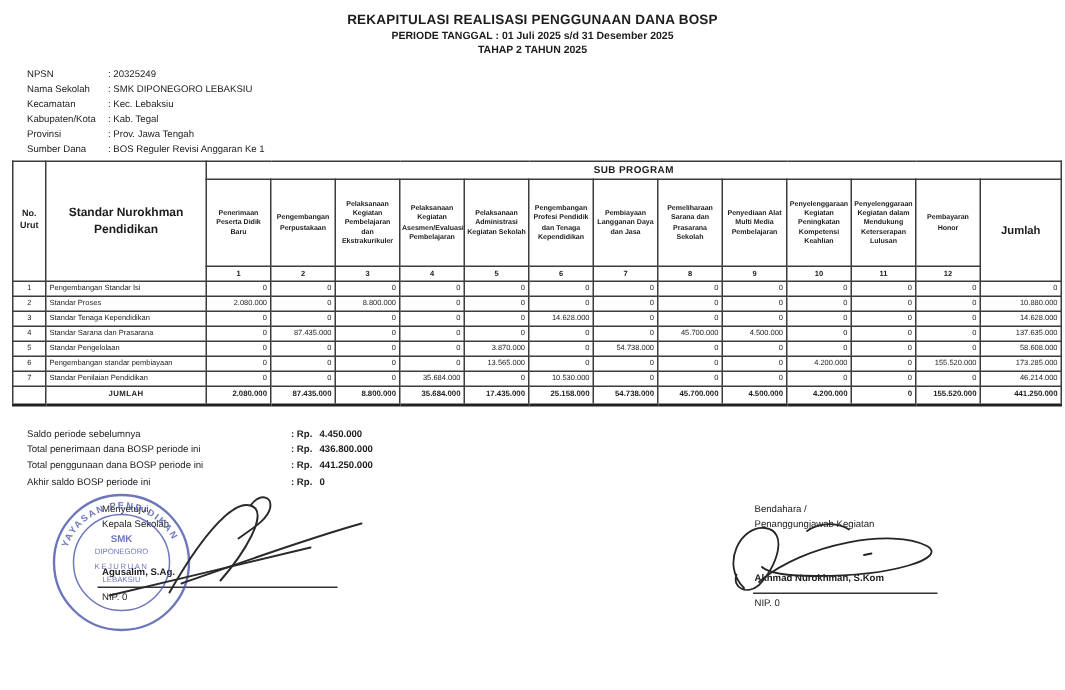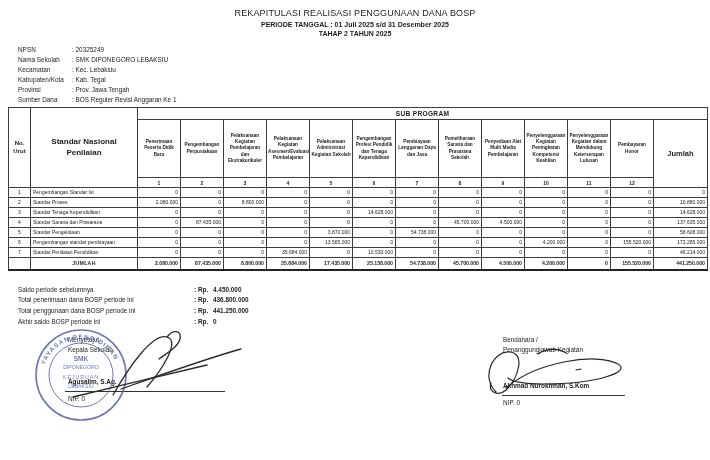--- a/index.html
+++ b/index.html
@@ -2,21 +2,21 @@
 <html><head>
 <meta charset="utf-8">
 <style>
   html,body{margin:0;padding:0}
   body{
     width:710px;height:460px;background:#ffffff;position:relative;overflow:hidden;
     font-family:"Liberation Sans", sans-serif;color:#1c1c1c;
     -webkit-font-smoothing:antialiased;
   }
   .doc-header{position:absolute;top:8px;left:0;width:710px;text-align:center}
-  .t1{font-size:9px;font-weight:normal;letter-spacing:.15px}
+  .t1{font-size:9px;font-weight:bold;letter-spacing:.15px}
   .t2{font-size:7px;font-weight:bold;margin-top:3px}
   .t3{font-size:7px;font-weight:bold;margin-top:2px}
 
   .info{position:absolute;top:45px;left:18px;font-size:6.4px;line-height:10px}
   .info-row{display:flex;height:10px}
   .il{width:54px}
 
   table{position:absolute;top:107px;left:8px;width:700px;border-collapse:collapse;table-layout:fixed}
   th,td{border:1px solid #3d3d3d;padding:0 2px;overflow:hidden}
   th{font-weight:bold}
@@ -109,21 +109,21 @@
       <col style="width:43px">
       <col style="width:43px">
       <col style="width:43px">
       <col style="width:43px">
       <col style="width:43px">
       <col>
     </colgroup>
     <thead>
       <tr>
         <th class="th-no" rowspan="3">No. Urut</th>
-        <th class="th-snp" rowspan="3">Standar Nasional Penilaian</th>
+        <th class="th-snp" rowspan="3">Standar Nurokhman Pendidikan</th>
         <th class="th-subprog" colspan="13">SUB PROGRAM</th>
       </tr>
       <tr>
         <th class="th-col">Penerimaan Peserta Didik Baru</th>
         <th class="th-col">Pengembangan Perpustakaan</th>
         <th class="th-col">Pelaksanaan Kegiatan Pembelajaran dan Ekstrakurikuler</th>
         <th class="th-col">Pelaksanaan Kegiatan Asesmen/Evaluasi Pembelajaran</th>
         <th class="th-col">Pelaksanaan Administrasi Kegiatan Sekolah</th>
         <th class="th-col">Pengembangan Profesi Pendidik dan Tenaga Kependidikan</th>
         <th class="th-col">Pembiayaan Langganan Daya dan Jasa</th>

